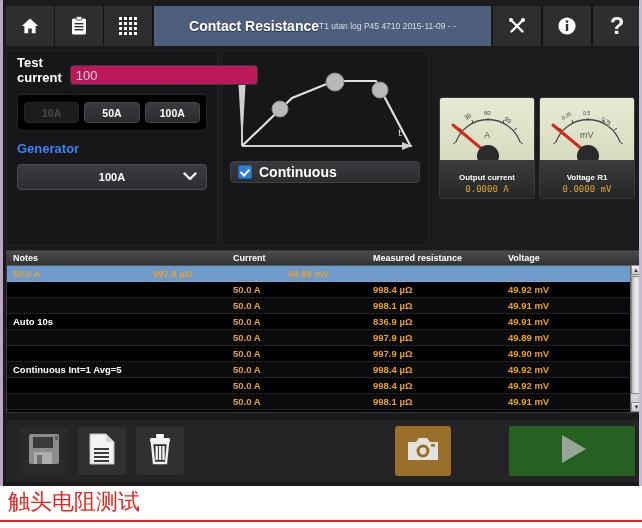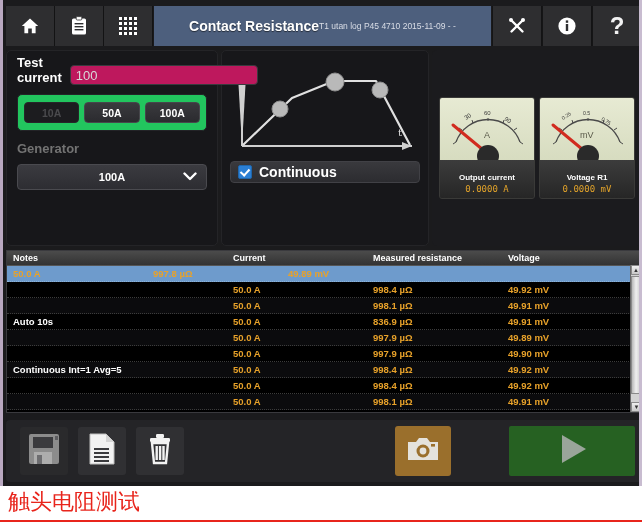--- a/index.html
+++ b/index.html
@@ -112,21 +112,21 @@
     color: #d8d8d8;
     font-size: 13px;
     font-family: "Liberation Sans", sans-serif;
     padding: 0 5px;
     box-sizing: border-box;
     line-height: 18px;
     outline: none;
   }
   .seg-wrap {
     margin-top: 9px;
-    background: #22c55e;
+    background: #000000;
     border: 1px solid #232327;
     border-radius: 5px;
     padding: 7px 6px;
     display: flex;
     gap: 5px;
     justify-content: space-between;
   }
   .seg-btn {
     width: 56px;
     height: 21px;
@@ -143,21 +143,21 @@
     box-sizing: border-box;
   }
   .seg-btn.disabled {
     background: #1c1c1f;
     border: 1px solid #262629;
     color: #4a4a4d;
     cursor: default;
   }
   .lbl-generator {
     margin-top: 10px;
-    color: #737373;
+    color: #3b82f6;
     font-size: 13px;
     font-weight: bold;
   }
   .dropdown {
     margin-top: 8px;
     height: 24px;
     background: linear-gradient(#3b3b40, #2d2d32);
     border: 1px solid #4a4a4f;
     border-radius: 4px;
     display: flex;

